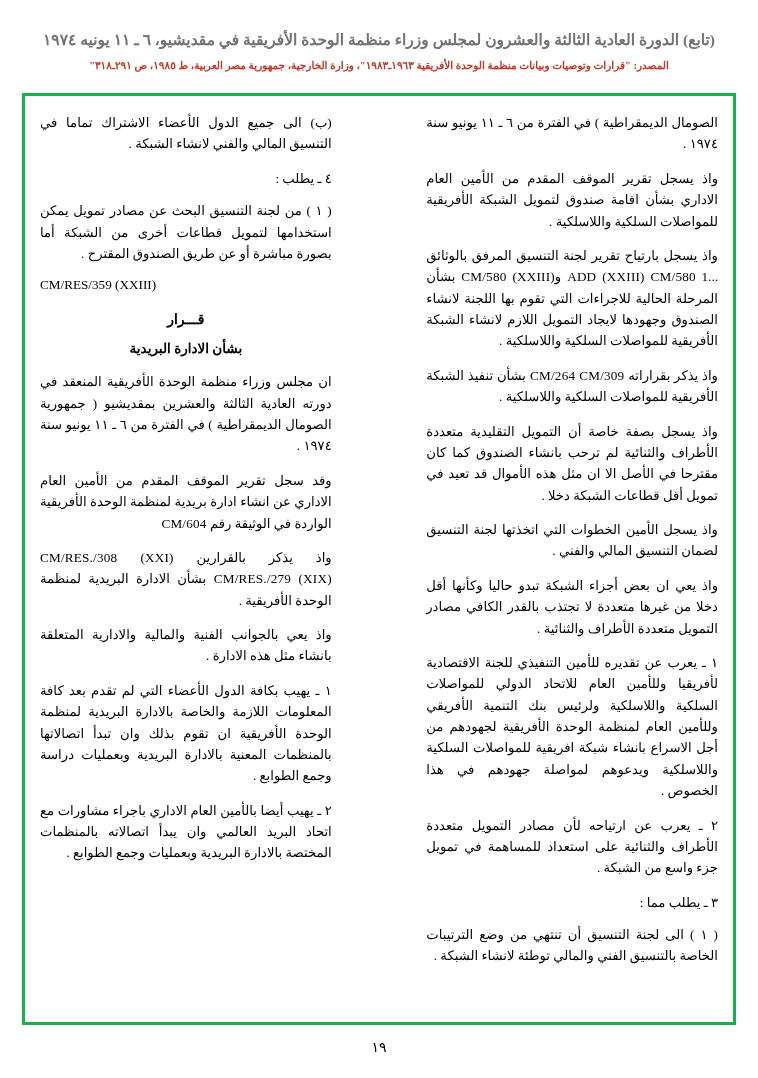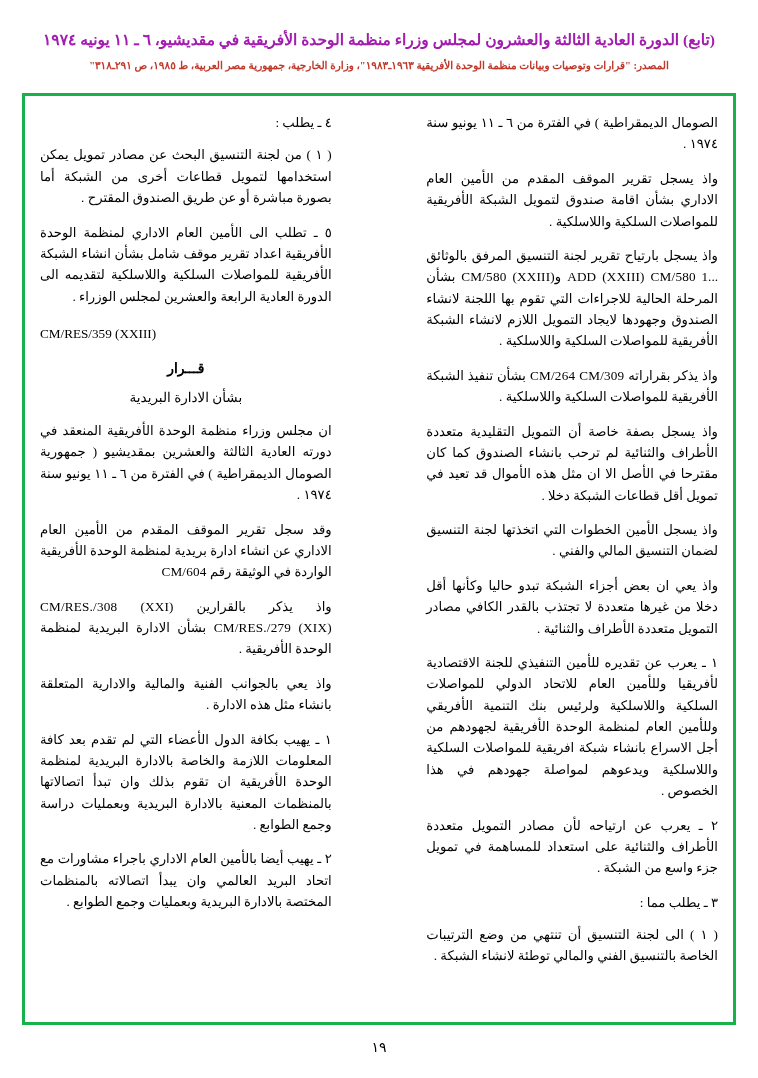--- a/index.html
+++ b/index.html
@@ -23,21 +23,21 @@
   .header {
     position: absolute;
     top: 30px;
     left: 0;
     right: 0;
     text-align: center;
   }
   .header-title {
     font-size: 15.5px;
     font-weight: bold;
-    color: #a21caf;
+    color: #737373;
     letter-spacing: 0px;
     line-height: 1.3;
     padding: 0 30px;
   }
   .header-source {
     margin-top: 9px;
     font-size: 10.5px;
     font-weight: bold;
     color: #c0392b;
     line-height: 1.3;
@@ -79,21 +79,21 @@
     text-align-last: right;
     letter-spacing: 0.2px;
   }
   p.par.tight { margin-bottom: 11px; }
   p.par.loose { margin-bottom: 19px; }
   p.right {
     text-align: right;
     text-align-last: right;
   }
   p.heading {
-    font-weight: normal;
+    font-weight: bold;
     text-align: right;
     text-align-last: center;
     font-size: 13.5px;
     margin: 6px 0 14px 0;
   }
   p.res-id {
     font-size: 13.2px;
     margin: 6px 0 18px 0;
     text-align: left;
     direction: ltr;
@@ -141,23 +141,23 @@
       <p class="par">واذ يعي ان بعض أجزاء الشبكة تبدو حاليا وكأنها أقل دخلا من غيرها متعددة لا تجتذب بالقدر الكافي مصادر التمويل متعددة الأطراف والثنائية .</p>
       <p class="par">١ ـ يعرب عن تقديره للأمين التنفيذي للجنة الاقتصادية لأفريقيا وللأمين العام للاتحاد الدولي للمواصلات السلكية واللاسلكية ولرئيس بنك التنمية الأفريقي وللأمين العام لمنظمة الوحدة الأفريقية لجهودهم من أجل الاسراع بانشاء شبكة افريقية للمواصلات السلكية واللاسلكية ويدعوهم لمواصلة جهودهم في هذا الخصوص .</p>
       <p class="par">٢ ـ يعرب عن ارتياحه لأن مصادر التمويل متعددة الأطراف والثنائية على استعداد للمساهمة في تمويل جزء واسع من الشبكة .</p>
       <p class="par right tight">٣ ـ يطلب مما :</p>
       <p class="par">( ١ ) الى لجنة التنسيق أن تنتهي من وضع الترتيبات الخاصة بالتنسيق الفني والمالي توطئة لانشاء الشبكة .</p>
     </div>
 
     <div class="col-gap"></div>
 
     <div class="col col-left">
+      <p class="par">(ب) الى جميع الدول الأعضاء الاشتراك تماما في التنسيق المالي والفني لانشاء الشبكة .</p>
       <p class="par right tight">٤ ـ يطلب :</p>
       <p class="par">( ١ ) من لجنة التنسيق البحث عن مصادر تمويل يمكن استخدامها لتمويل قطاعات أخرى من الشبكة أما بصورة مباشرة أو عن طريق الصندوق المقترح .</p>
-      <p class="par loose">٥ ـ تطلب الى الأمين العام الاداري لمنظمة الوحدة الأفريقية اعداد تقرير موقف شامل بشأن انشاء الشبكة الأفريقية للمواصلات السلكية واللاسلكية لتقديمه الى الدورة العادية الرابعة والعشرين لمجلس الوزراء .</p>
 
       <p class="res-id">CM/RES/359 (XXIII)</p>
       <p class="qarar">قـــرار</p>
       <p class="heading">بشأن الادارة البريدية</p>
 
       <p class="par">ان مجلس وزراء منظمة الوحدة الأفريقية المنعقد في دورته العادية الثالثة والعشرين بمقديشيو ( جمهورية الصومال الديمقراطية ) في الفترة من ٦ ـ ١١ يونيو سنة ١٩٧٤ .</p>
       <p class="par">وقد سجل تقرير الموقف المقدم من الأمين العام الاداري عن انشاء ادارة بريدية لمنظمة الوحدة الأفريقية الواردة في الوثيقة رقم CM/604</p>
       <p class="par">واذ يذكر بالقرارين CM/RES./308 (XXI) CM/RES./279 (XIX) بشأن الادارة البريدية لمنظمة الوحدة الأفريقية .</p>
       <p class="par">واذ يعي بالجوانب الفنية والمالية والادارية المتعلقة بانشاء مثل هذه الادارة .</p>
       <p class="par">١ ـ يهيب بكافة الدول الأعضاء التي لم تقدم بعد كافة المعلومات اللازمة والخاصة بالادارة البريدية لمنظمة الوحدة الأفريقية ان تقوم بذلك وان تبدأ اتصالاتها بالمنظمات المعنية بالادارة البريدية وبعمليات دراسة وجمع الطوابع .</p>

